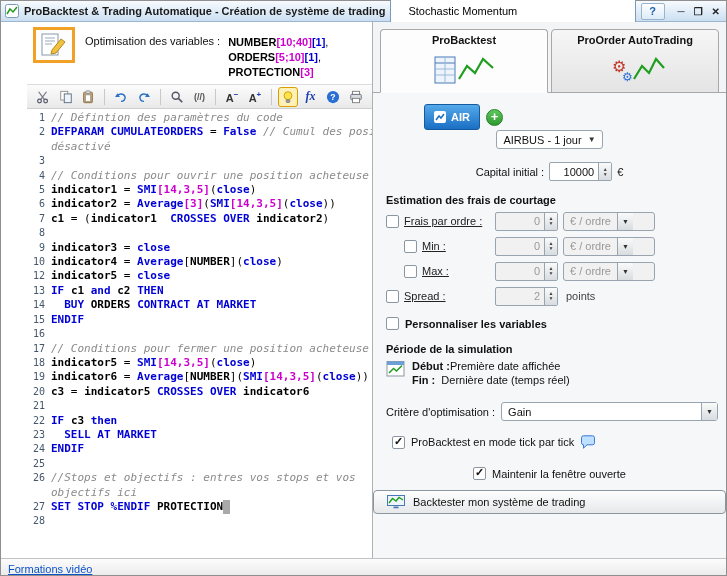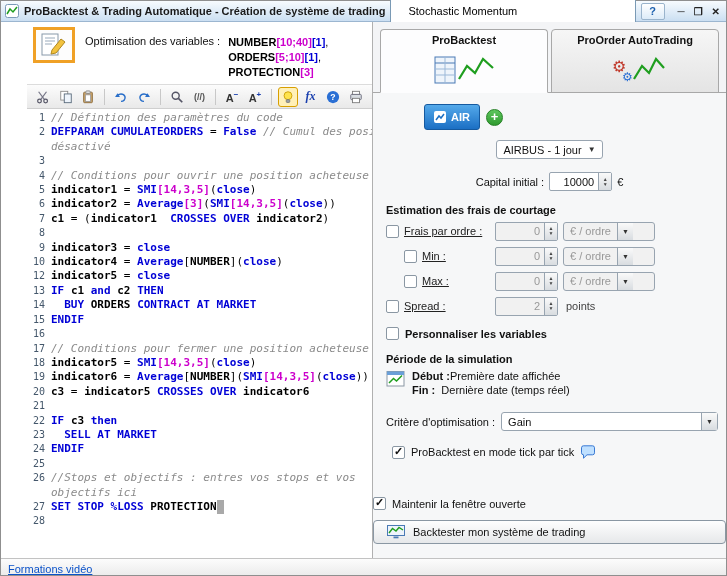--- a/index.html
+++ b/index.html
@@ -72,21 +72,21 @@
   .add-btn { width:17px; height:17px; border-radius:50%; background:linear-gradient(#5ec75e,#2f9a2f); border:1px solid #248024;
     color:#fff; font-weight:bold; font-size:13px; line-height:14px; display:flex; align-items:center; justify-content:center; cursor:pointer; }
 
   .sel { display:inline-flex; align-items:center; border:1px solid #98a4b0; background:#fff; height:19px; border-radius:3px; cursor:pointer; }
   .sel .sel-text { padding:0 6px; white-space:nowrap; }
   .sel .sel-caret { padding:0 6px 0 0; font-size:8px; color:#333; }
   .sel .sel-arrow { width:16px; align-self:stretch; border-left:1px solid #98a4b0; background:linear-gradient(#fafafa,#d8dce0);
     display:flex; align-items:center; justify-content:center; font-size:7px; color:#333; }
   .sel.disabled { background:#f1f1f1; color:#999; }
 
-  .instrument-row { text-align:center; margin-top:10px; }
+  .instrument-row { text-align:center; }
   .capital-row { display:flex; align-items:center; justify-content:center; gap:5px; margin-top:13px; }
 
   .num-box { display:inline-flex; border:1px solid #98a4b0; background:#fff; height:19px; align-items:center; border-radius:2px; }
   .num-box .val { width:48px; text-align:right; padding-right:4px; }
   .num-box .spin { width:13px; align-self:stretch; border-left:1px solid #98a4b0; background:linear-gradient(#fafafa,#d8dce0);
     display:flex; flex-direction:column; align-items:center; justify-content:center; font-size:5px; line-height:5px; color:#444; cursor:pointer; }
   .num-box.disabled { background:#f1f1f1; }
   .num-box.disabled .val { color:#999; }
 
   .section-title { font-weight:bold; margin:13px 0 2px 13px; }
@@ -105,21 +105,21 @@
 
   .period-box { display:flex; gap:7px; margin:4px 0 0 13px; align-items:flex-start; }
   .period-lines .p-row { line-height:14px; }
   .p-label { font-weight:bold; }
 
   .criterion-row { display:flex; align-items:center; gap:6px; margin:15px 8px 0 13px; }
   .criterion-row .sel { flex:1; }
   .criterion-row .sel .sel-text { flex:1; }
 
   .opt-row { display:flex; align-items:center; gap:6px; margin-top:14px; margin-left:19px; }
-  .opt-row.center { justify-content:flex-start; margin-left:0; margin-top:38px; }
+  .opt-row.center { justify-content:center; margin-left:0; margin-top:18px; }
 
   .backtest-btn { margin:10px auto 0; height:24px; padding:0 13px; display:flex; align-items:center; gap:8px;
     background:linear-gradient(#fefefe,#e6e8ea); border:1px solid #8a97a3; border-radius:4px; cursor:pointer; }
 
   
   .statusbar { height:17px; flex:none; border-top:1px solid #c2c2c2; background:linear-gradient(#fcfcfc,#ececec);
     display:flex; align-items:flex-end; padding:0 7px; }
   .statusbar a { color:#0b52c9; text-decoration:underline; cursor:pointer; }
 </style>
 </head>
@@ -339,21 +339,21 @@
           <div class="code-row">
             <span class="ln">25</span>
             <span class="code-text"></span>
           </div>
           <div class="code-row">
             <span class="ln">26</span>
             <span class="code-text"><span class="cm">//Stops et objectifs : entres vos stops et vos objectifs ici</span></span>
           </div>
           <div class="code-row">
             <span class="ln">27</span>
-            <span class="code-text"><span class="kw">SET STOP %LOSS</span><span class="pl"> </span><span class="vr">PROTECTION</span><span class="caret"> </span></span>
+            <span class="code-text"><span class="kw">SET STOP %ENDIF</span><span class="pl"> </span><span class="vr">PROTECTION</span><span class="caret"> </span></span>
           </div>
           <div class="code-row">
             <span class="ln">28</span>
             <span class="code-text"></span>
           </div>
         </div>
     </div>
 
     <div class="right">
       <div class="tabstrip">

